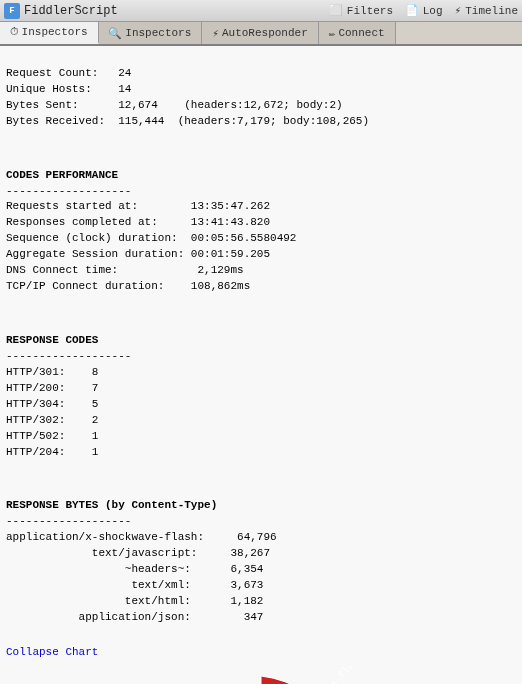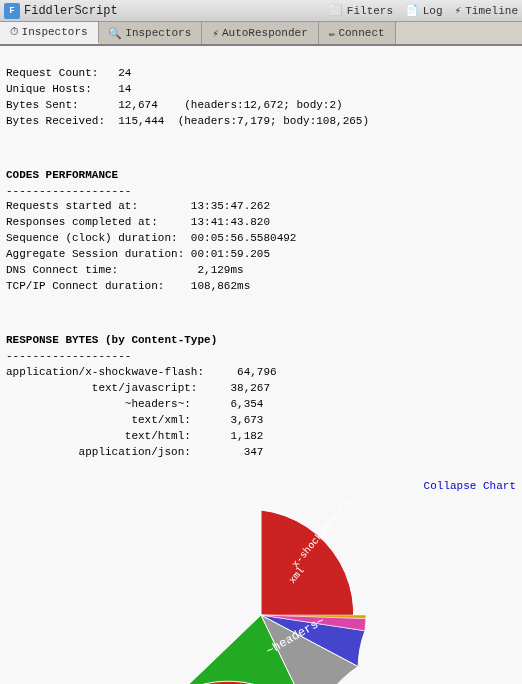--- a/index.html
+++ b/index.html
@@ -61,21 +61,21 @@
       white-space: pre;
     }
 
     .section-header {
       color: #000;
       font-weight: bold;
     }
 
     .collapse-chart-row {
       display: flex;
-      justify-content: flex-end;
+      justify-content: flex-start;
       margin: 4px 0;
     }
     .collapse-chart-btn {
       color: #0000cc;
       font-size: 11px;
       cursor: pointer;
       background: none;
       border: none;
       text-decoration: none;
       font-family: 'Courier New', monospace;
@@ -134,20 +134,30 @@
 <span class="section-header">CODES PERFORMANCE</span>
 <span>-------------------</span>
 <span>Requests started at:        </span><span>13:35:47.262</span>
 <span>Responses completed at:     </span><span>13:41:43.820</span>
 <span>Sequence (clock) duration:  </span><span>00:05:56.5580492</span>
 <span>Aggregate Session duration: </span><span>00:01:59.205</span>
 <span>DNS Connect time:            </span><span>2,129ms</span>
 <span>TCP/IP Connect duration:    </span><span>108,862ms</span>
   </div>
 
+  <div class="stats-text" style="margin-top:6px;">
+<span class="section-header">RESPONSE CODES</span>
+<span>-------------------</span>
+<span>HTTP/301:    8</span>
+<span>HTTP/200:    7</span>
+<span>HTTP/304:    5</span>
+<span>HTTP/302:    2</span>
+<span>HTTP/502:    1</span>
+<span>HTTP/204:    1</span>
+  </div>
 
   <div class="stats-text" style="margin-top:6px;">
 <span class="section-header">RESPONSE BYTES (by Content-Type)</span>
 <span>-------------------</span>
 <span>application/x-shockwave-flash:     64,796</span>
 <span>             text/javascript:     38,267</span>
 <span>                  ~headers~:      6,354</span>
 <span>                   text/xml:      3,673</span>
 <span>                  text/html:      1,182</span>
 <span>           application/json:        347</span>

